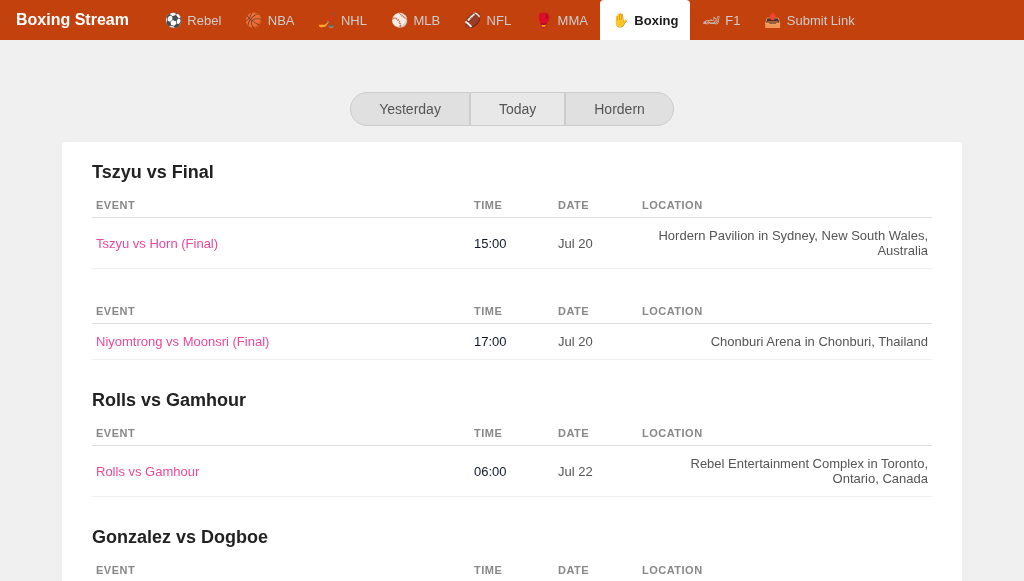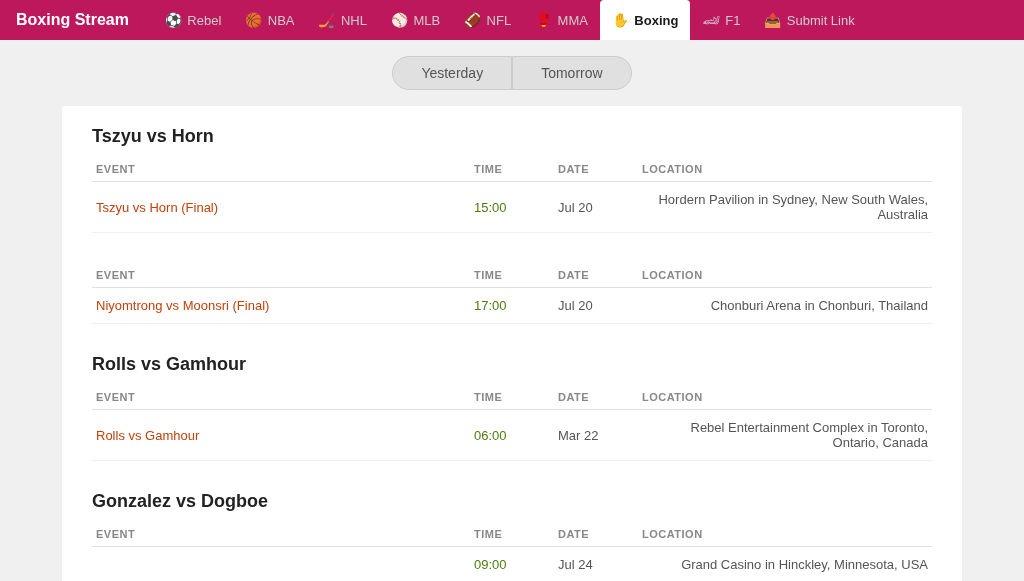--- a/index.html
+++ b/index.html
@@ -1,45 +1,45 @@
 <!DOCTYPE html>
 <html><head>
   <meta charset="utf-8">
   <style>
     * { margin: 0; padding: 0; box-sizing: border-box; }
     body { font-family: Arial, sans-serif; background: #f0f0f0; font-size: 14px; }
 
     
-    .nav { background: #be185d; display: flex; align-items: center; padding: 0 16px; height: 40px; }
+    .nav { background: #c2410c; display: flex; align-items: center; padding: 0 16px; height: 40px; }
     .nav-brand { color: #fff; font-weight: bold; font-size: 16px; margin-right: 24px; white-space: nowrap; }
     .nav-items { display: flex; align-items: center; gap: 0; }
     .nav-item { display: flex; align-items: center; gap: 5px; color: #ccc; padding: 0 12px; height: 40px; font-size: 13px; cursor: pointer; text-decoration: none; white-space: nowrap; }
     .nav-item.active { background: #fff; color: #1a1a1a; border-radius: 4px 4px 0 0; font-weight: bold; }
     .nav-icon { font-size: 14px; }
 
     
-    .filter-bar { display: flex; justify-content: center; gap: 0; padding: 16px 0; background: #f0f0f0; }
+    .filter-bar { display: flex; justify-content: center; gap: 0; padding: 16px 0; background: #f0f0f0; margin-top: 36px; }
     .filter-btn { background: #e0e0e0; border: 1px solid #ccc; color: #555; padding: 8px 28px; font-size: 14px; cursor: pointer; }
     .filter-btn:first-child { border-radius: 20px 0 0 20px; }
     .filter-btn:last-child { border-radius: 0 20px 20px 0; }
     .filter-btn.active { background: #e8e8e8; }
 
     
     .content { max-width: 900px; margin: 0 auto; background: #fff; padding: 20px 30px; border-radius: 4px; }
 
     
     .section { margin-bottom: 30px; }
     .section-title { font-size: 18px; font-weight: bold; color: #222; margin-bottom: 10px; }
 
     
     .event-table { width: 100%; border-collapse: collapse; }
     .event-table th { text-align: left; font-size: 11px; font-weight: bold; color: #888; text-transform: uppercase; padding: 6px 4px; border-bottom: 1px solid #e0e0e0; letter-spacing: 0.5px; }
     .event-table td { padding: 10px 4px; font-size: 13px; color: #555; border-bottom: 1px solid #f0f0f0; vertical-align: middle; }
-    .event-table td.event-link a { color: #c2410c; text-decoration: none; }
-    .event-table td.time { color: #4d7c0f; }
+    .event-table td.event-link a { color: #ec4899; text-decoration: none; }
+    .event-table td.time { color: #0f172a; }
     .event-table td.location { text-align: right; }
     .th-event { width: 45%; margin-left: 13px; }
     .th-time { width: 10%; }
     .th-date { width: 10%; }
     .th-location { width: 35%; text-align: center; }
   </style>
 </head>
 <body>
 
 <nav class="nav">
@@ -81,27 +81,28 @@
       <a class="nav-item" href="#">
         <span class="nav-icon">📤</span>
         <span>Submit Link</span>
       </a>
     </div>
 </nav>
 
 <div class="filter-bar">
 
 <button class="filter-btn">Yesterday</button>
-    <button class="filter-btn">Tomorrow</button>
+    <button class="filter-btn active">Today</button>
+    <button class="filter-btn">Hordern</button>
   </div>
 
 <div class="content">
 
 <div class="section">
-      <div class="section-title">Tszyu vs Horn</div>
+      <div class="section-title">Tszyu vs Final</div>
       <table class="event-table">
         <thead>
           <tr>
             <th class="th-event">EVENT</th>
             <th class="th-time">TIME</th>
             <th class="th-date">DATE</th>
             <th class="th-location">LOCATION</th>
           </tr>
         </thead>
         <tbody>
@@ -142,21 +143,21 @@
             <th class="th-event">EVENT</th>
             <th class="th-time">TIME</th>
             <th class="th-date">DATE</th>
             <th class="th-location">LOCATION</th>
           </tr>
         </thead>
         <tbody>
           <tr>
             <td class="event-link"><a href="#">Rolls vs Gamhour</a></td>
             <td class="time">06:00</td>
-            <td>Mar 22</td>
+            <td>Jul 22</td>
             <td class="location">Rebel Entertainment Complex in Toronto, Ontario, Canada</td>
           </tr>
         </tbody>
       </table>
     </div>
     <div class="section">
       <div class="section-title">Gonzalez vs Dogboe</div>
       <table class="event-table">
         <thead>
           <tr>

